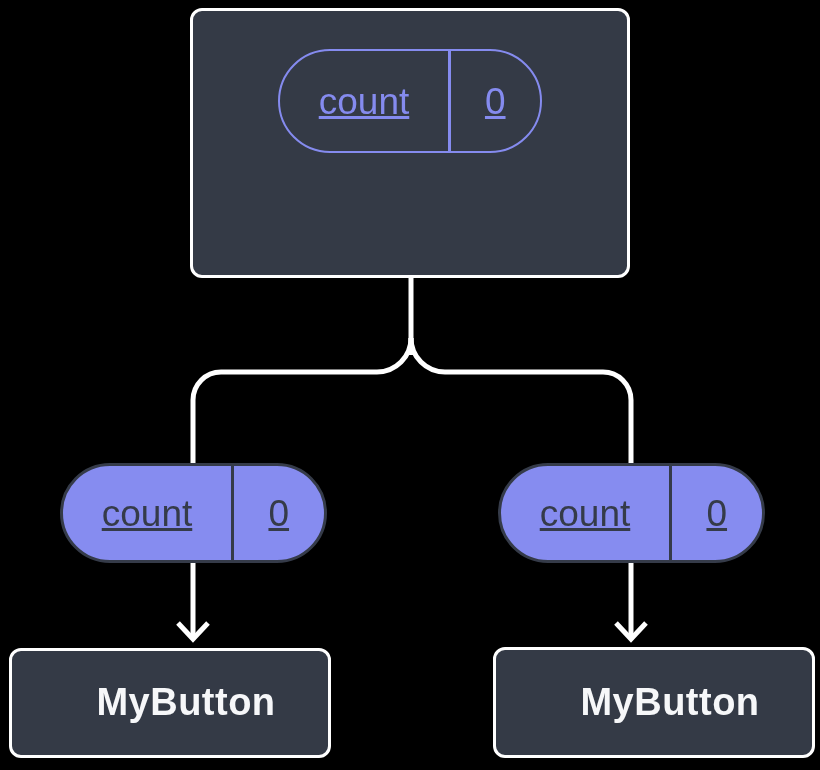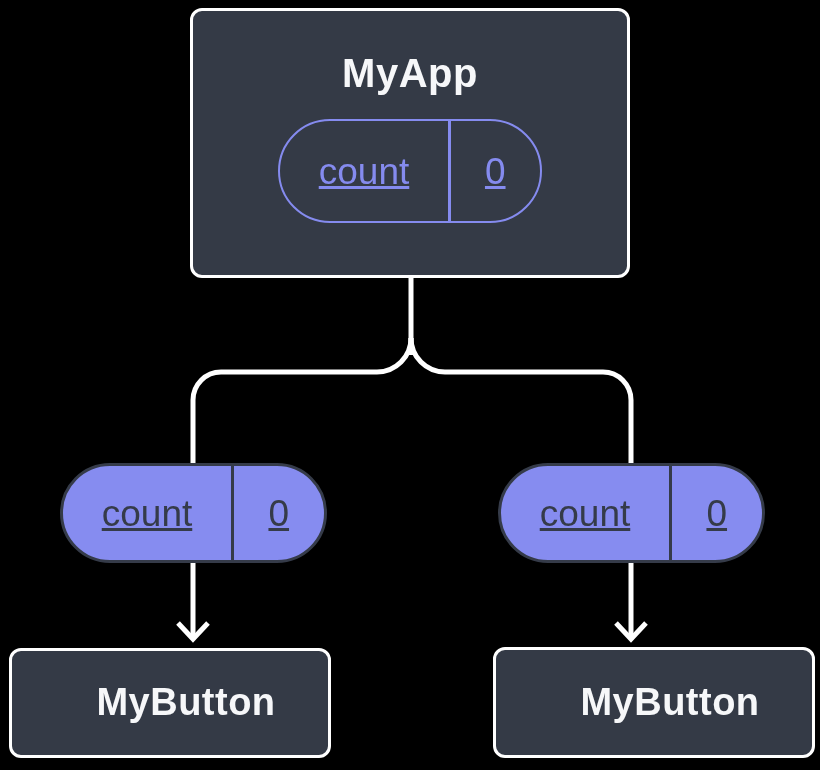--- a/index.html
+++ b/index.html
@@ -114,21 +114,20 @@
       <path d="M411,338 A34,34 0 0 1 377,372 L221,372 A28,28 0 0 0 193,400 L193,466"></path>
       <path d="M411,338 A34,34 0 0 0 445,372 L603,372 A28,28 0 0 1 631,400 L631,466"></path>
       <path d="M193,560 L193,638"></path>
       <path d="M178,623 L193,639 L208,623"></path>
       <path d="M631,560 L631,638"></path>
       <path d="M616,623 L631,639 L646,623"></path>
     </g>
   </svg>
 
   <div class="node app-node">
-    <div class="node-title">MyApp</div>
     <div class="pill pill-outline">
       <div class="seg seg-name">count</div>
       <div class="divider"></div>
       <div class="seg seg-value">0</div>
     </div>
   </div>
 
   <div class="pill pill-solid left">
     <div class="seg seg-name">count</div>
     <div class="divider"></div>

